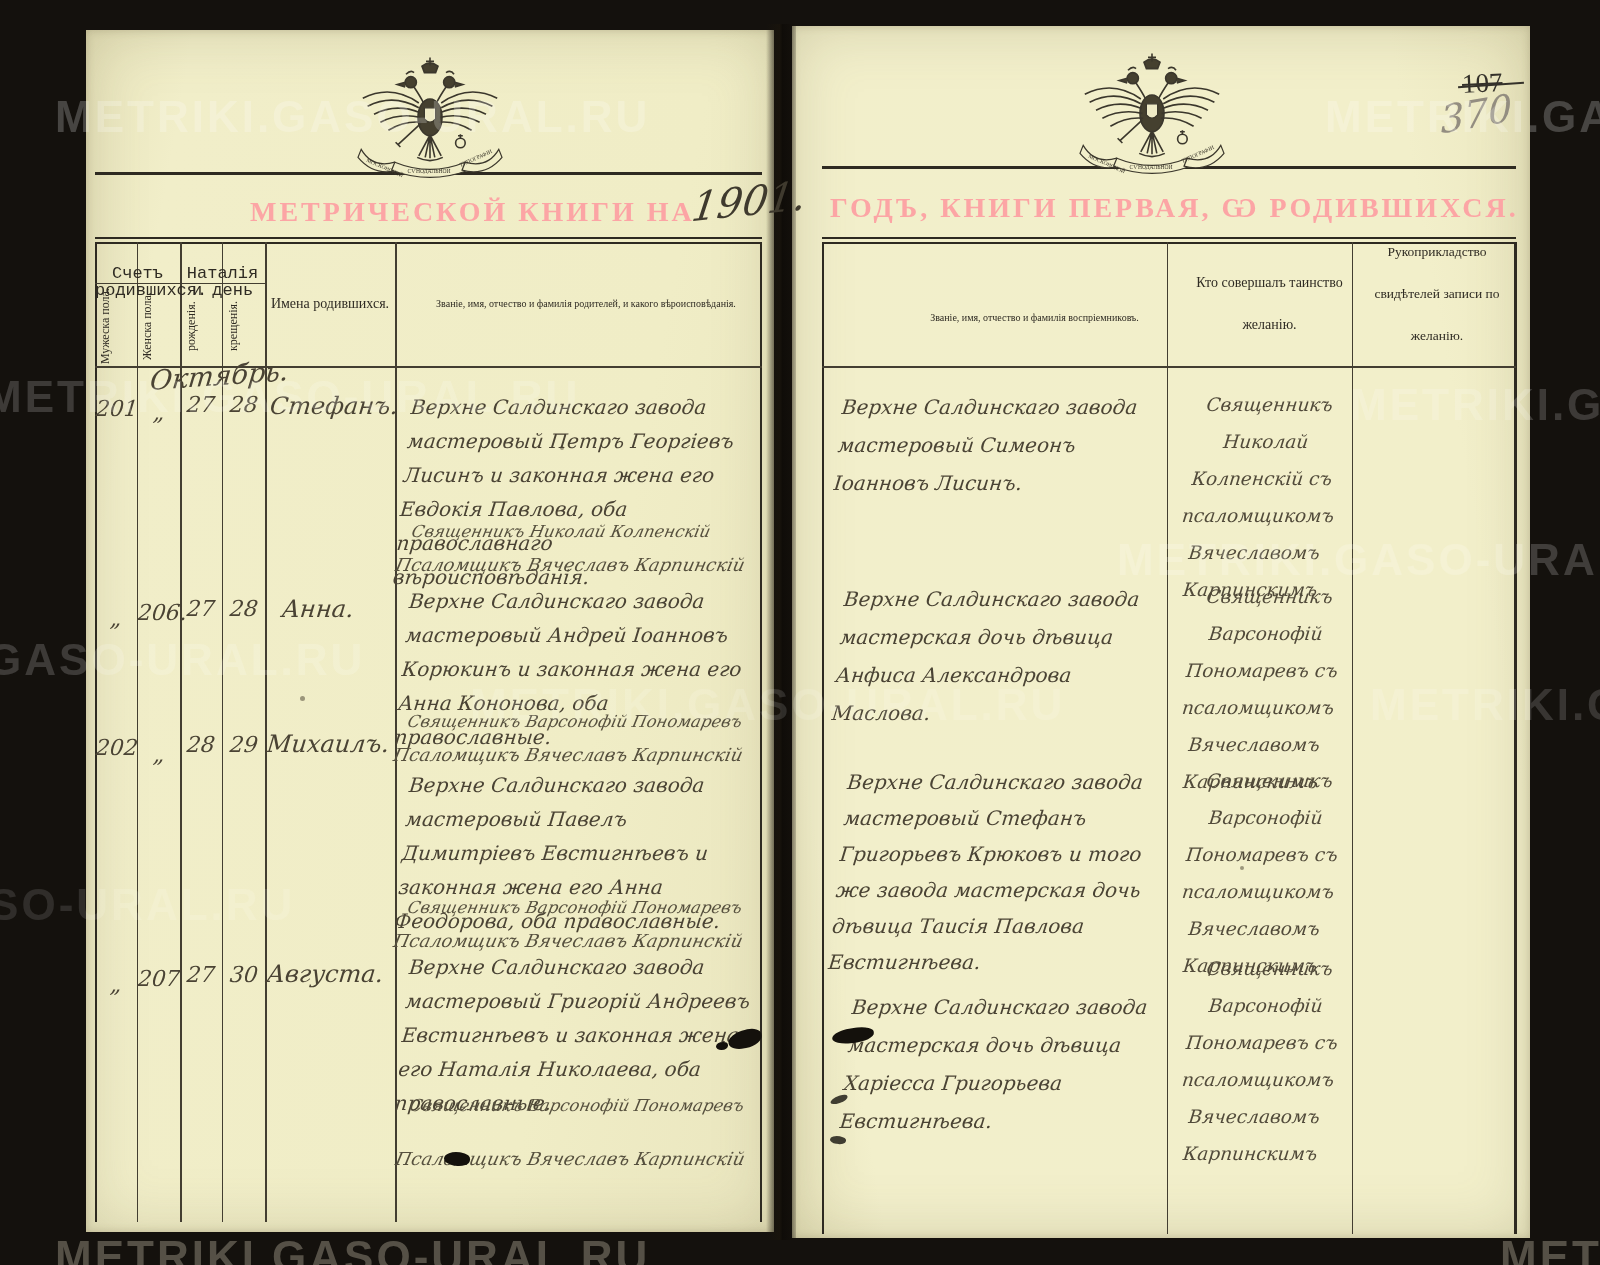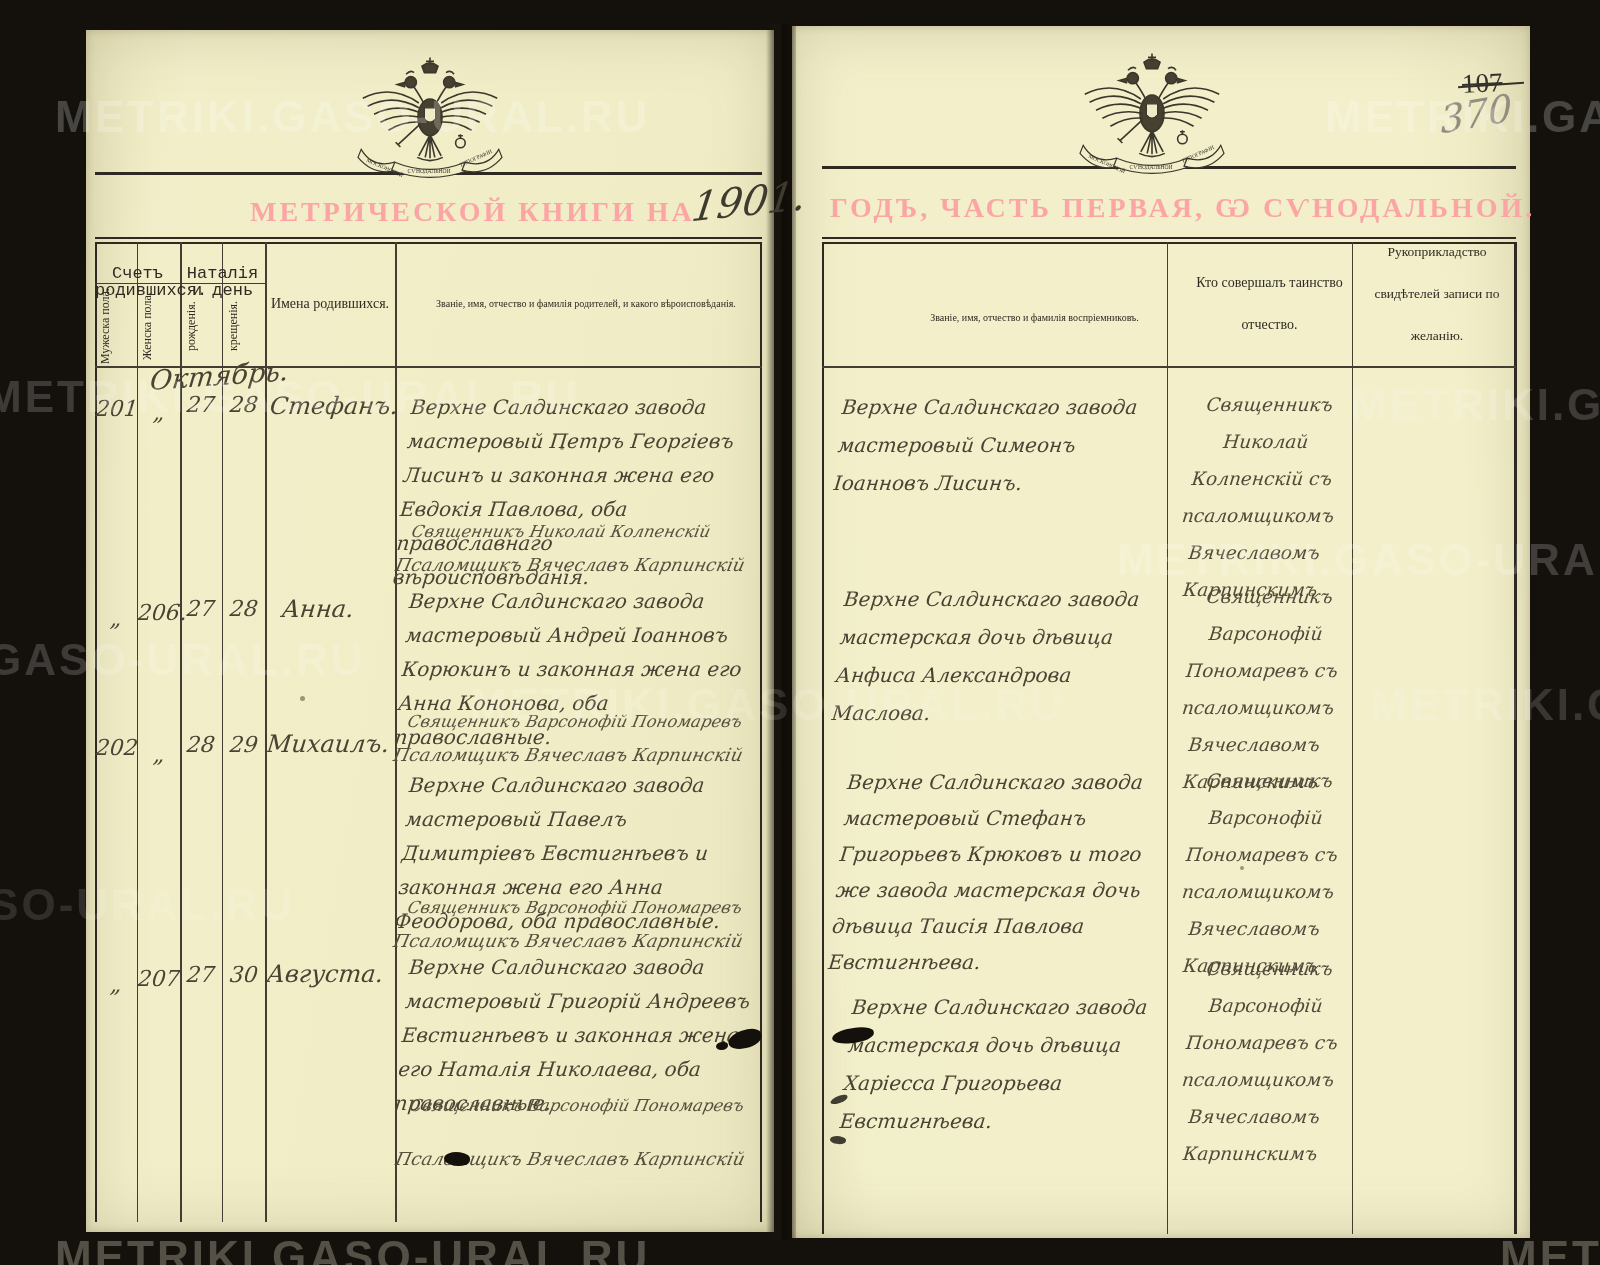--- a/index.html
+++ b/index.html
@@ -157,37 +157,37 @@
       <path d="M56 134 Q100 152 144 134 L148 144 Q100 162 52 144 z" fill="#f2efca" stroke-width="1.5"></path>
       <path d="M144 134 Q172 142 186 118 L190 128 Q170 152 140 144 z" fill="#f2efca" stroke-width="1.5"></path>
     </g>
     <g fill="#3b372c" font-family="Liberation Serif,serif" font-size="7">
       <text x="20" y="133" transform="rotate(24 20 133)">МОСКОВСКОЙ</text>
       <text x="72" y="148">СѴНОДАЛЬНОЙ</text>
       <text x="138" y="140" transform="rotate(-24 138 140)">ТИПОГРАФІИ</text>
     </g>
   </svg>
 
-  <div class="title" style="left:830px;top:192px;width:500px;">ГОДЪ, ЧАСТЬ ПЕРВАЯ, Ѡ СѴНОДАЛЬНОЙ.</div>
+  <div class="title" style="left:830px;top:192px;width:500px;">ГОДЪ, КНИГИ ПЕРВАЯ, Ѡ РОДИВШИХСЯ.</div>
 
   <div style="position:absolute;left:1462px;top:68px;font-size:27px;color:#34312a;text-decoration:line-through;font-family:'Liberation Serif',serif;transform:rotate(-3deg);">107</div>
   <div class="hline" style="left:1458px;top:84px;width:66px;height:2px;background:#34312a;transform:rotate(-4deg);"></div>
   <div class="hw" style="left:1440px;top:92px;font-size:38px;color:#938d80;transform:rotate(-10deg) skewX(-8deg);">370</div>
 
   <div class="hline thick" style="left:822px;top:237px;width:694px;height:2px;"></div>
   <div class="hline thick" style="left:822px;top:242px;width:694px;height:2px;"></div>
 
   <div class="vline thick" style="left:822px;top:242px;width:2px;height:992px;"></div>
   <div class="vline" style="left:1167px;top:242px;width:1px;height:992px;"></div>
   <div class="vline" style="left:1352px;top:242px;width:1px;height:992px;"></div>
   <div class="vline thick" style="left:1514px;top:242px;width:3px;height:992px;"></div>
   <div class="hline" style="left:822px;top:366px;width:694px;height:2px;"></div>
 
   <div class="phead colhead" style="left:824px;top:242px;width:341px;height:152px;padding:0 40px;">Званіе, имя, отчество и фамилія воспріемниковъ.</div>
-  <div class="phead colhead" style="left:1169px;top:242px;width:181px;height:124px;font-size:14px;padding:0 10px;">Кто совершалъ таинство отчество.</div>
+  <div class="phead colhead" style="left:1169px;top:242px;width:181px;height:124px;font-size:14px;padding:0 10px;">Кто совершалъ таинство желанію.</div>
   <div class="phead colhead" style="left:1354px;top:232px;width:158px;height:124px;font-size:13.5px;padding:0 4px;">Рукоприкладство свидѣтелей записи по желанію.</div>
 
   <div class="hw" style="left:150px;top:360px;font-size:27px;transform:rotate(-4deg) skewX(-10deg);">Октябрь.</div>
 
   <div class="hw hw-num" style="left:96px;top:396px;width:40px;">201</div>
   <div class="hw hw-num" style="left:138px;top:400px;width:42px;">„</div>
   <div class="hw hw-num" style="left:181px;top:392px;width:40px;">27</div>
   <div class="hw hw-num" style="left:223px;top:392px;width:42px;">28</div>
   <div class="hw hw-name" style="left:270px;top:392px;width:124px;">Стефанъ.</div>
   <div class="hw hw-block" style="left:402px;top:390px;width:352px;">Верхне Салдинскаго завода мастеровый Петръ Георгіевъ Лисинъ и законная жена его Евдокія Павлова, оба православнаго вѣроисповѣданія.</div>

